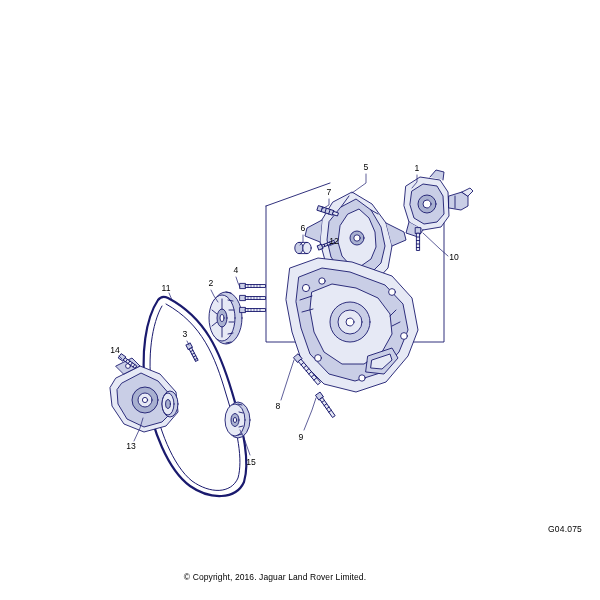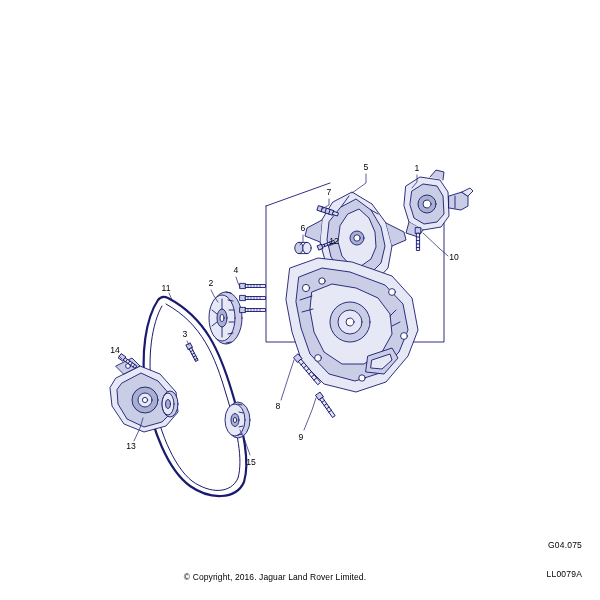--- a/index.html
+++ b/index.html
@@ -32,21 +32,20 @@
     top: 523px;
     width: 120px;
     text-align: right;
     font-size: 8.5px;
     line-height: 13px;
     letter-spacing: 0.2px;
     color: #000;
   }
   .meta-block div {
     white-space: nowrap;
-    margin-top: 16px;
   }
   .copyright {
     position: absolute;
     left: 0;
     top: 572px;
     width: 536px;
     text-align: center;
     font-size: 8.5px;
     letter-spacing: 0.1px;
     color: #000;
@@ -318,18 +317,17 @@
       <text x="166" y="291" text-anchor="middle">11</text>
       <text x="334" y="244" text-anchor="middle">12</text>
       <text x="131" y="449" text-anchor="middle">13</text>
       <text x="115" y="353" text-anchor="middle">14</text>
       <text x="251" y="465" text-anchor="middle">15</text>
     </g>
   </svg>
 
   <div class="meta-block">
     <div>G04.075</div>
-    <div>LL0079A</div>
   </div>
 
   <div class="copyright">© Copyright, 2016. Jaguar Land Rover Limited.</div>
 
 </div>
 
 </body></html>

